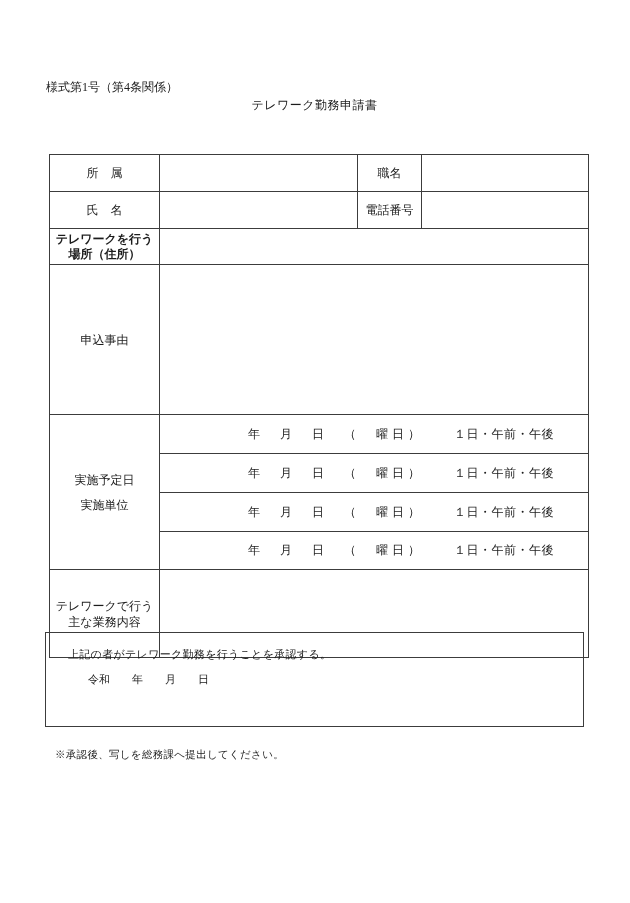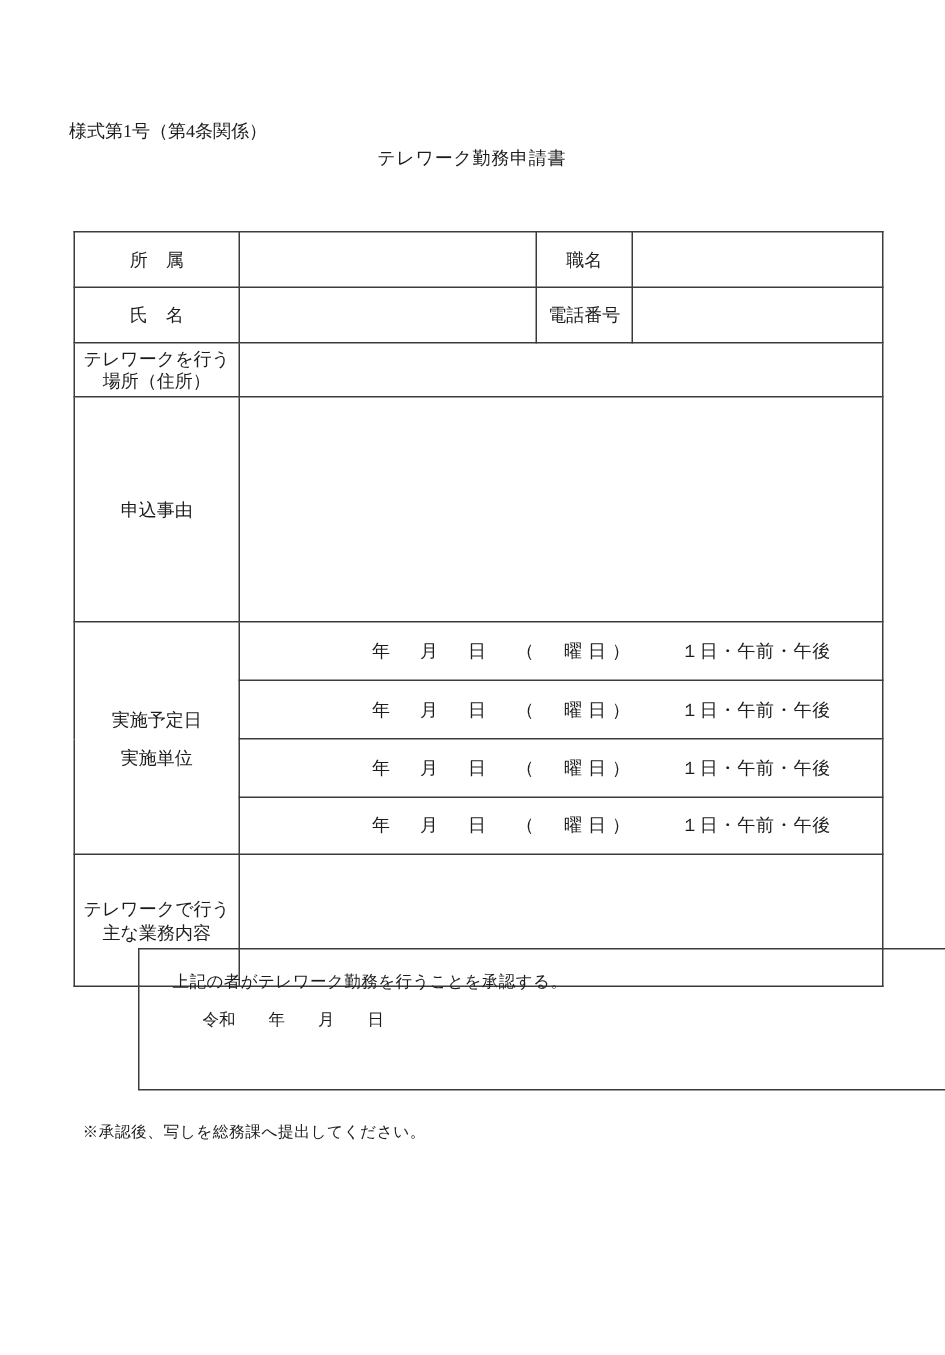--- a/index.html
+++ b/index.html
@@ -65,21 +65,20 @@
   .unit-text { margin-left: 30px; letter-spacing: 0.5px; }
   .schedule-label .line2 { margin-top: 9px; }
   .approval-box {
     position: absolute;
     left: 45px;
     top: 632px;
     width: 539px;
     height: 95px;
     border: 1px solid #3c3c3c;
     font-size: 11px;
-    margin-left: 47px;
   }
   .approval-statement { margin: 14px 0 0 22px; letter-spacing: 0.3px; }
   .approval-date { margin: 10px 0 0 42px; white-space: pre; }
   .approval-signer { margin: 13px 0 0 243px; letter-spacing: 0.5px; }
   .footer-note {
     position: absolute;
     left: 55px;
     top: 748px;
     font-size: 10.5px;
     letter-spacing: 0.3px;
@@ -108,21 +107,21 @@
         <td class="label">職名</td>
         <td class="blank"></td>
       </tr>
       <tr class="r37">
         <td class="label">氏　名</td>
         <td class="blank"></td>
         <td class="label">電話番号</td>
         <td class="blank"></td>
       </tr>
       <tr class="r36">
-        <td class="label" style="line-height:15px;">
+        <td class="label" style="line-height:15px;font-weight:bold;">
           <div>テレワークを行う</div>
           <div>場所（住所）</div>
         </td>
         <td class="blank" colspan="3"></td>
       </tr>
       <tr class="r119">
         <td class="label">申込事由</td>
         <td class="blank" colspan="3"></td>
       </tr>
       <tr class="r39">

